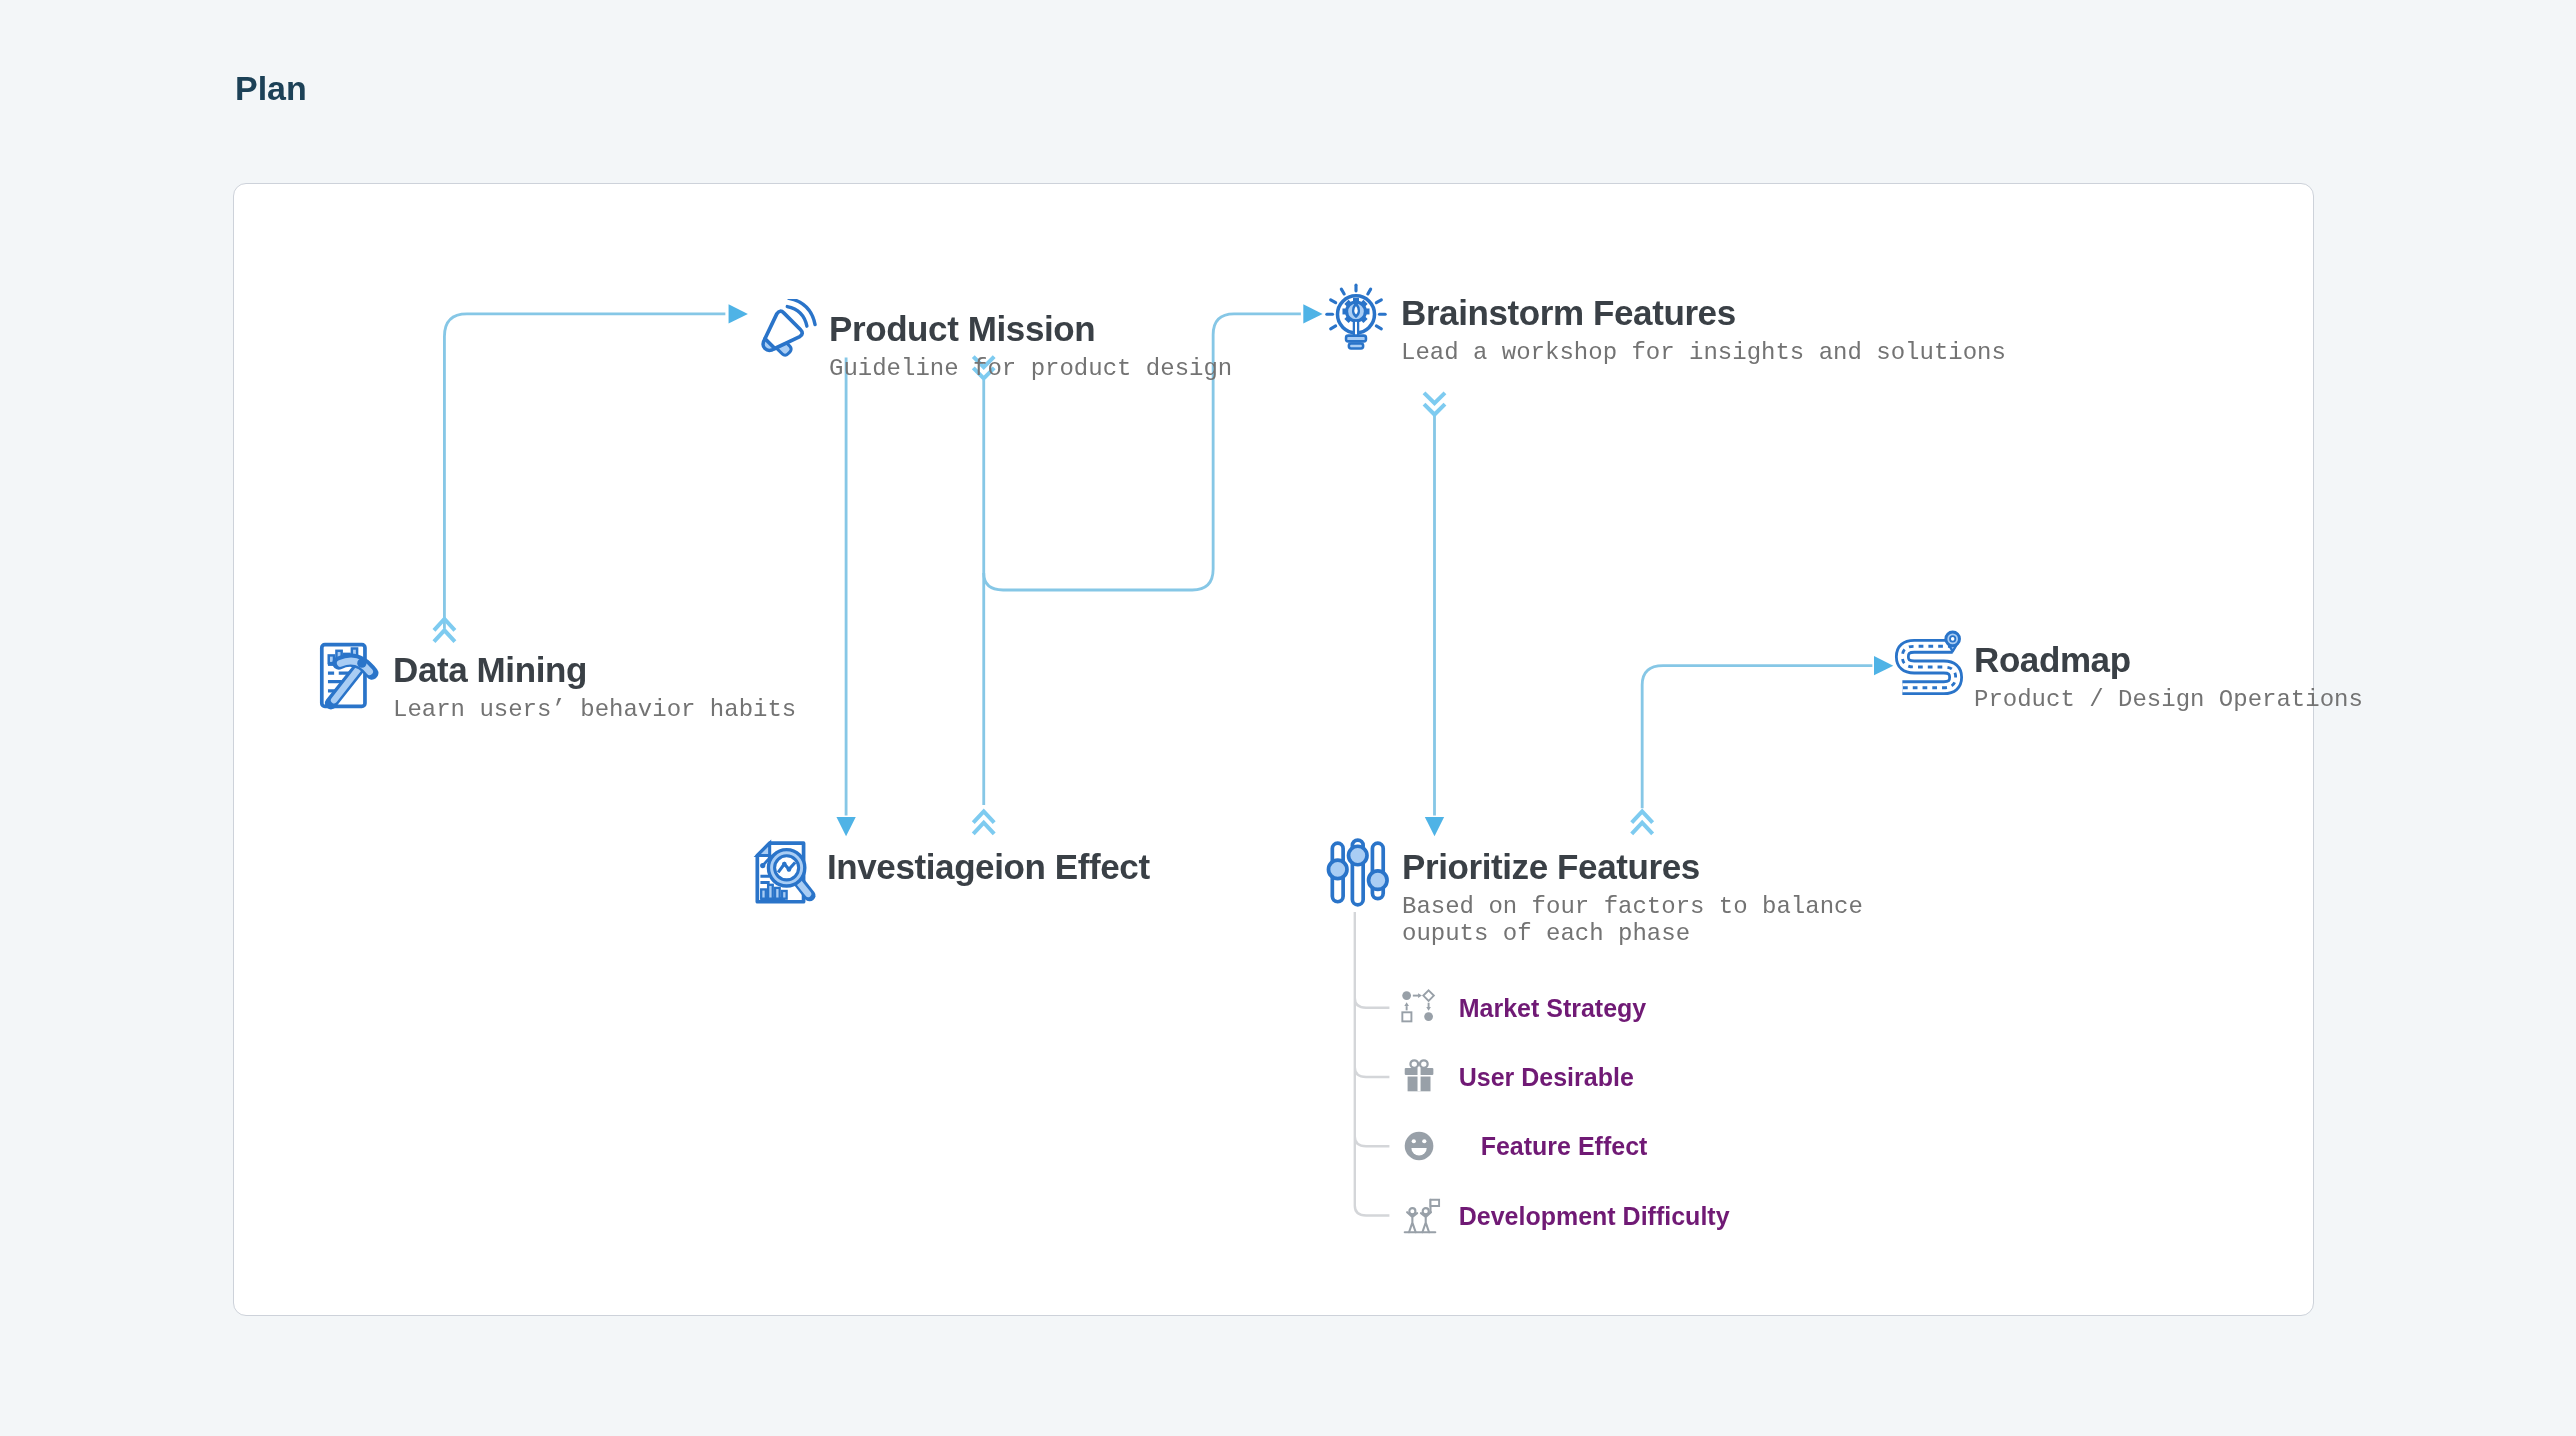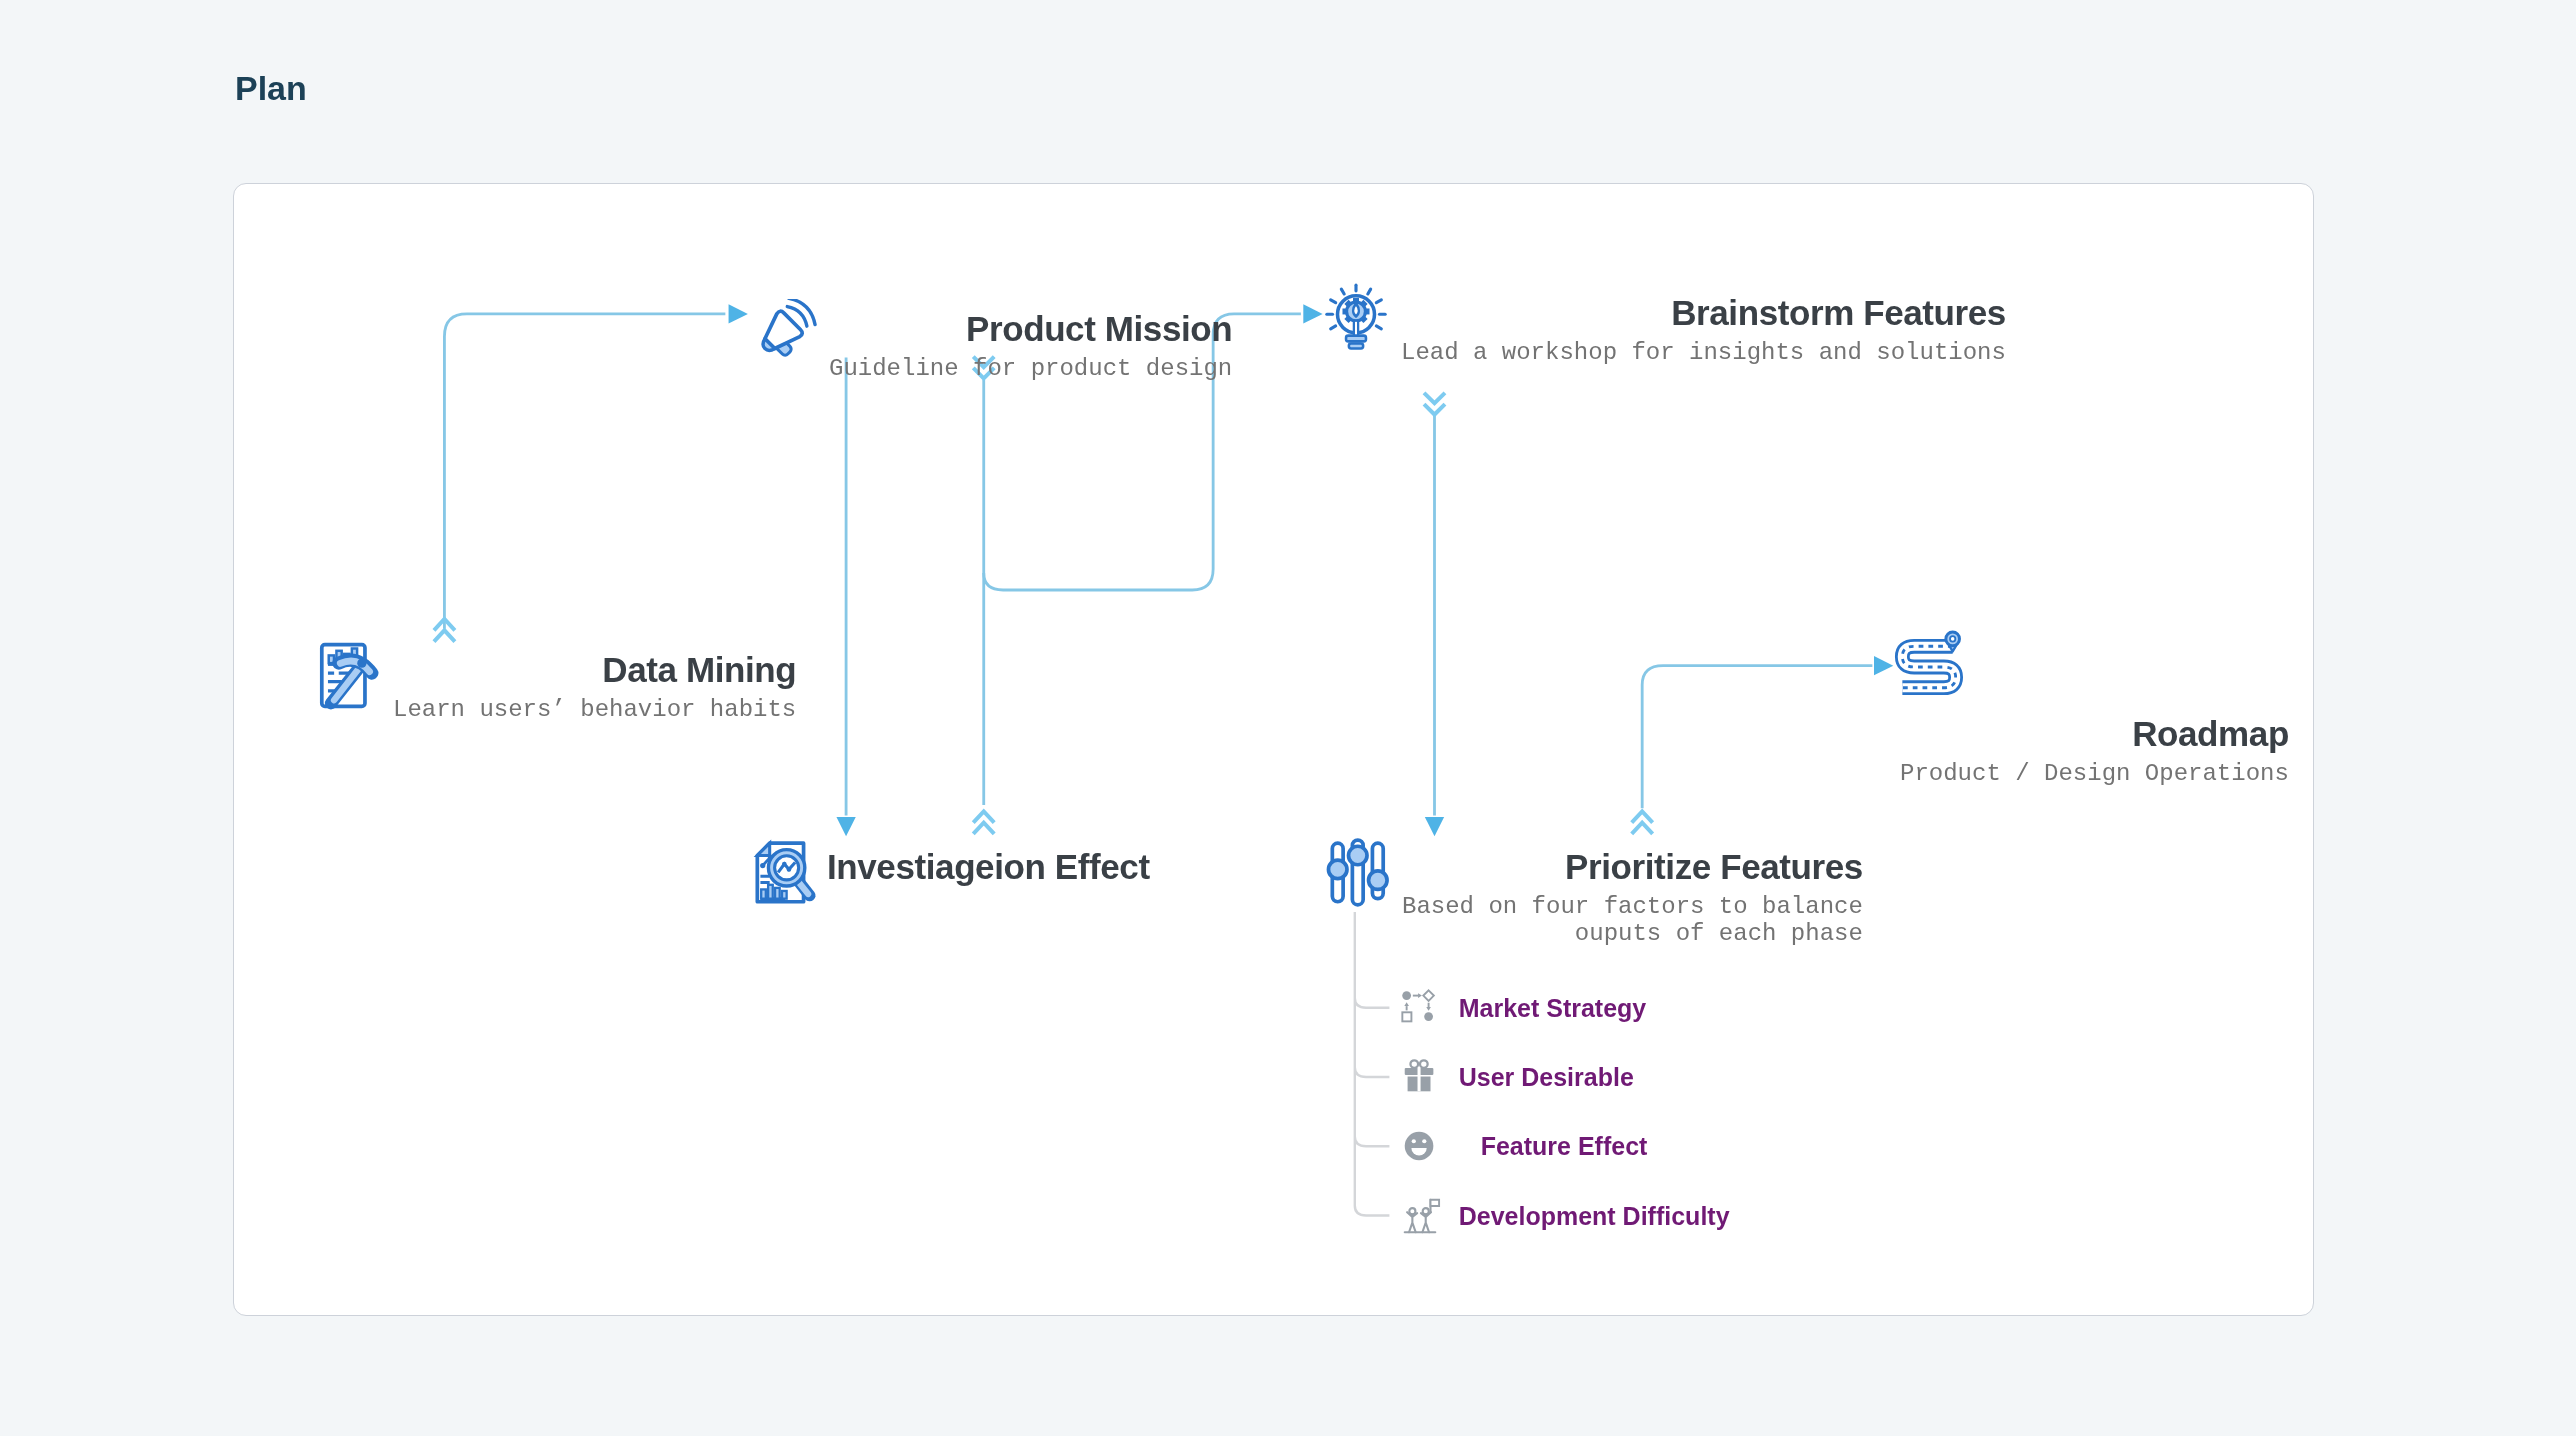--- a/index.html
+++ b/index.html
@@ -1,17 +1,17 @@
 <!DOCTYPE html>
 <html style="font-size:13px"><head>
 <meta charset="utf-8">
 <style>
   html,body{margin:0;padding:0;background:#f3f6f8;}
   .canvas{position:relative;width:2576px;height:1436px;background:#f3f6f8;
-          font-family:"Liberation Sans","DejaVu Sans",sans-serif;overflow:hidden;text-align:right;}
+          font-family:"Liberation Sans","DejaVu Sans",sans-serif;overflow:hidden;}
   .plan-heading{position:absolute;left:235px;top:69px;font-size:34px;font-weight:700;
           color:#1c4157;letter-spacing:0;}
   .panel{position:absolute;left:233px;top:183px;width:2081px;height:1133px;background:#ffffff;
           border:1.6px solid #cdd2da;border-radius:13px;box-sizing:border-box;}
   .connectors{position:absolute;left:0;top:0;width:2576px;height:1436px;}
   .node{position:absolute;display:flex;align-items:flex-start;}
   .node .nicon{flex:0 0 auto;}
   .node .txt{margin-left:8px;padding-top:9.7px;}
   .node-title{font-size:35px;font-weight:700;color:#3a4046;line-height:39px;letter-spacing:-0.4px;white-space:nowrap;}
   .node-sub{margin-top:7.2px;font-size:24px;font-weight:400;color:#737373;line-height:27px;white-space:nowrap;font-family:Liberation Mono, monospace;}
@@ -173,21 +173,21 @@
       <rect x="22.5" y="22.5" width="3" height="11" fill="#fff" stroke="#2a74c9" stroke-width="1.6"></rect>
       <rect x="17" y="33" width="14" height="4" rx="1.5" fill="#a9cdf4" stroke="#2a74c9" stroke-width="1.8"></rect>
       <rect x="19" y="38.5" width="10" height="3.5" rx="1.5" fill="#a9cdf4" stroke="#2a74c9" stroke-width="1.8"></rect>
     </svg>
     <div class="txt">
       <div class="node-title">Brainstorm Features</div>
       <div class="node-sub">Lead a workshop for insights and solutions</div>
     </div>
   </div>
 
-  <div class="node" style="left:1892px;top:630px;flex-direction:column;">
+  <div class="node" style="left:1892px;top:630px;">
     <svg class="nicon" width="74" height="74" viewBox="0 0 50 48">
       <path d="M41 10 H15 Q7 10 7 17 Q7 24 15 24 H35 Q43 24 43 31 Q43 38 35 38 H7" fill="none" stroke="#2a74c9" stroke-width="10"></path>
       <path d="M41 10 H15 Q7 10 7 17 Q7 24 15 24 H35 Q43 24 43 31 Q43 38 35 38 H7" fill="none" stroke="#fff" stroke-width="6.2"></path>
       <path d="M41 10 H15 Q7 10 7 17 Q7 24 15 24 H35 Q43 24 43 31 Q43 38 35 38 H7" fill="none" stroke="#2a74c9" stroke-width="1.9" stroke-dasharray="3.2 3.4"></path>
       <path d="M37.2 7 L44.8 7 L41 13.5 Z" fill="#a9cdf4" stroke="#2a74c9" stroke-width="1.6" stroke-linejoin="round"></path>
       <circle cx="41" cy="5" r="4.6" fill="#a9cdf4" stroke="#2a74c9" stroke-width="2"></circle>
       <circle cx="41" cy="5" r="1.8" fill="#fff" stroke="#2a74c9" stroke-width="1.2"></circle>
     </svg>
     <div class="txt">
       <div class="node-title">Roadmap</div>

